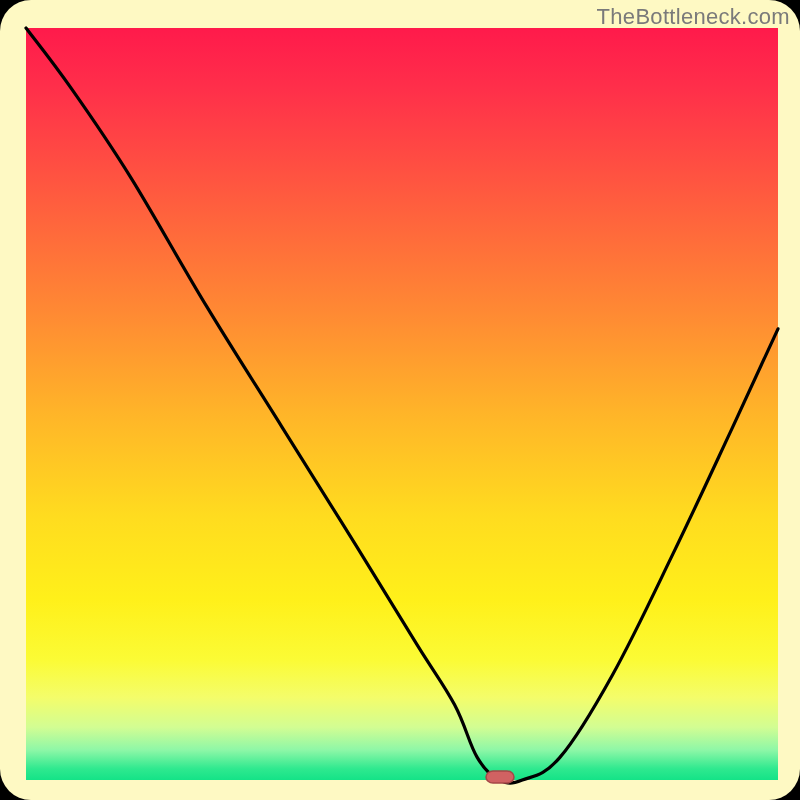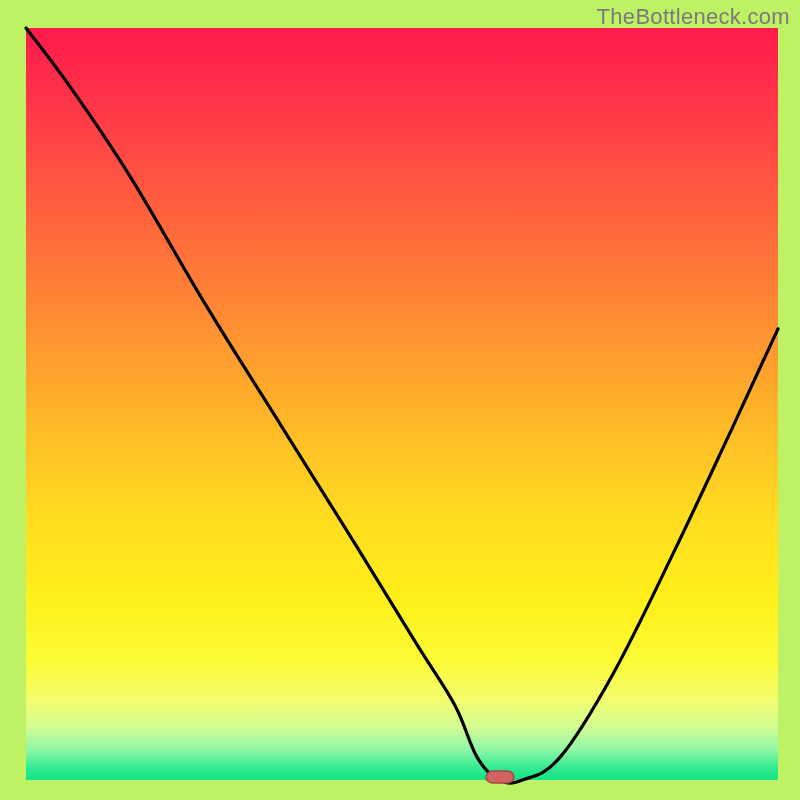--- a/index.html
+++ b/index.html
@@ -8,21 +8,22 @@
     width: 800px;
     height: 800px;
     background: #000;
     overflow: hidden;
     font-family: Arial, Helvetica, sans-serif;
   }
   .frame {
     position: relative;
     width: 800px;
     height: 800px;
-    background: #bef264;
+    background: #fef9c3;
+    border-radius: 31px;
   }
   .watermark {
     position: absolute;
     top: 4px;
     right: 10px;
     color: #7a7a7a;
     font-size: 22px;
     font-weight: 500;
     letter-spacing: 0.3px;
     z-index: 10;

